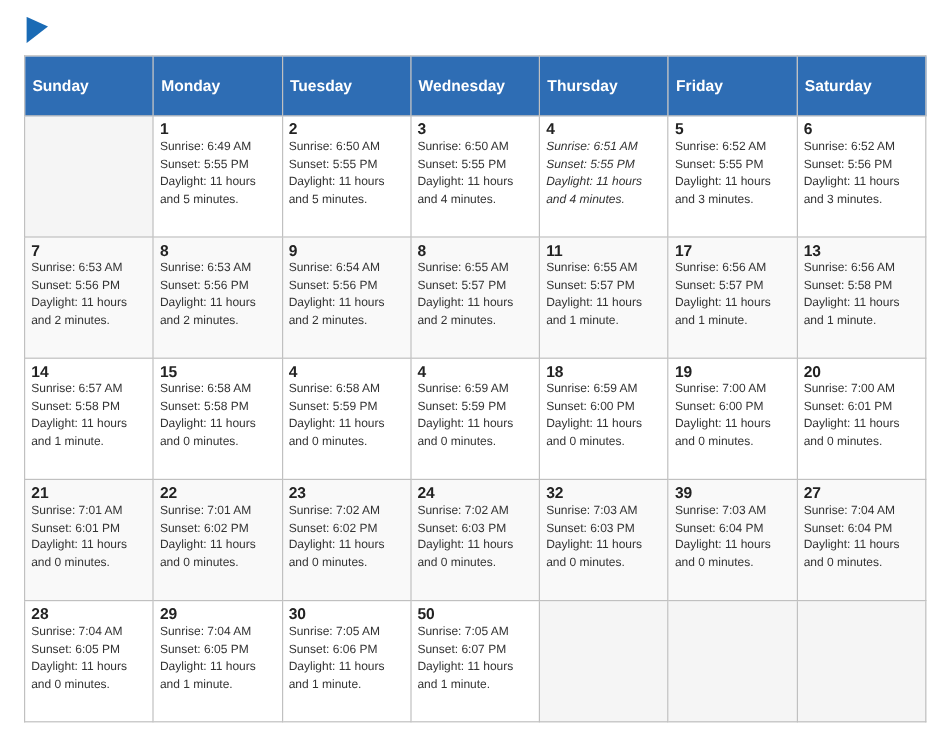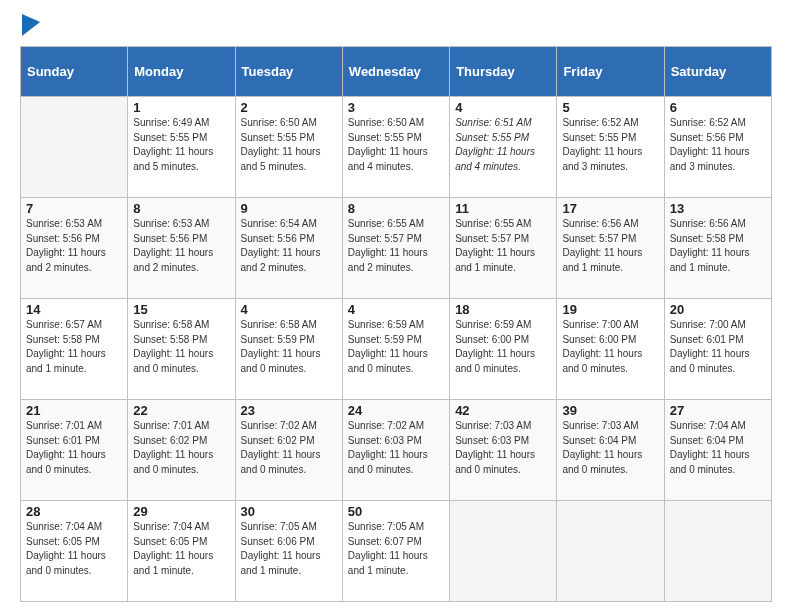--- a/index.html
+++ b/index.html
@@ -308,21 +308,21 @@
 and 0 minutes.</div>
           </td>
           <td>
             <span class="day-number">24</span>
             <div class="day-info" style="white-space: pre-line;">Sunrise: 7:02 AM
 Sunset: 6:03 PM
 Daylight: 11 hours
 and 0 minutes.</div>
           </td>
           <td>
-            <span class="day-number">42</span>
+            <span class="day-number">32</span>
             <div class="day-info" style="white-space: pre-line;">Sunrise: 7:03 AM
 Sunset: 6:03 PM
 Daylight: 11 hours
 and 0 minutes.</div>
           </td>
           <td>
             <span class="day-number">39</span>
             <div class="day-info" style="white-space: pre-line;">Sunrise: 7:03 AM
 Sunset: 6:04 PM
 Daylight: 11 hours

